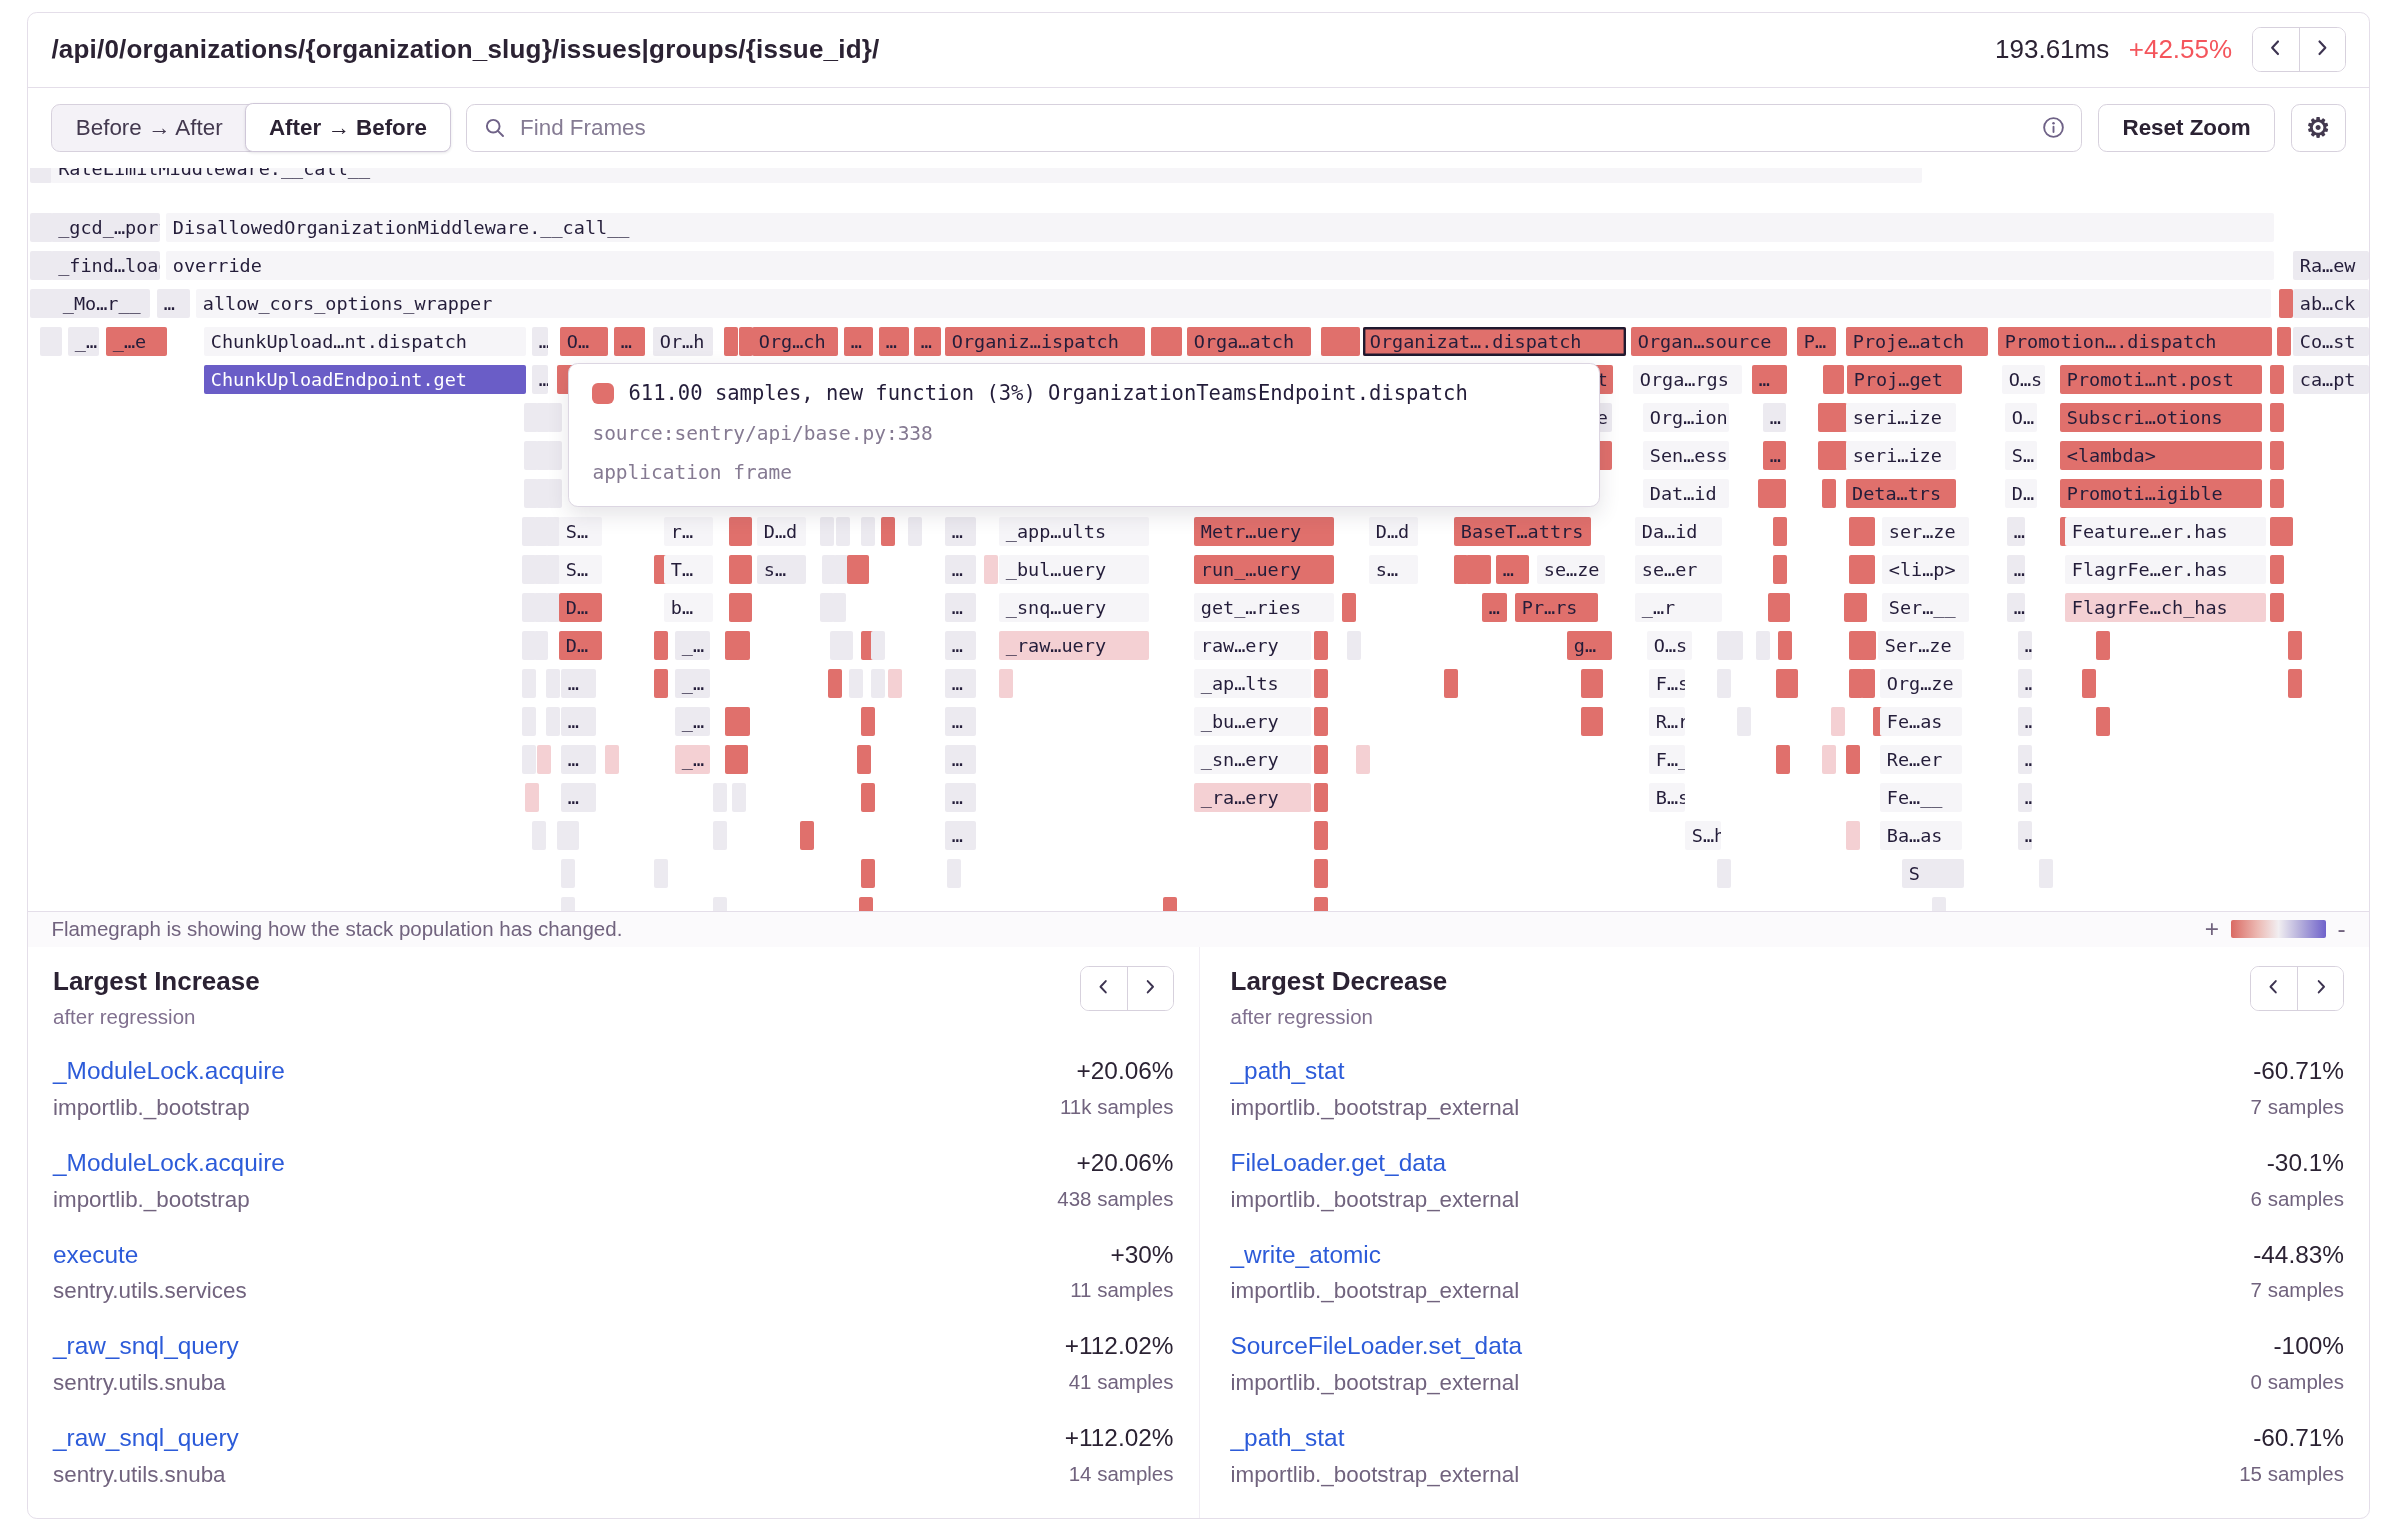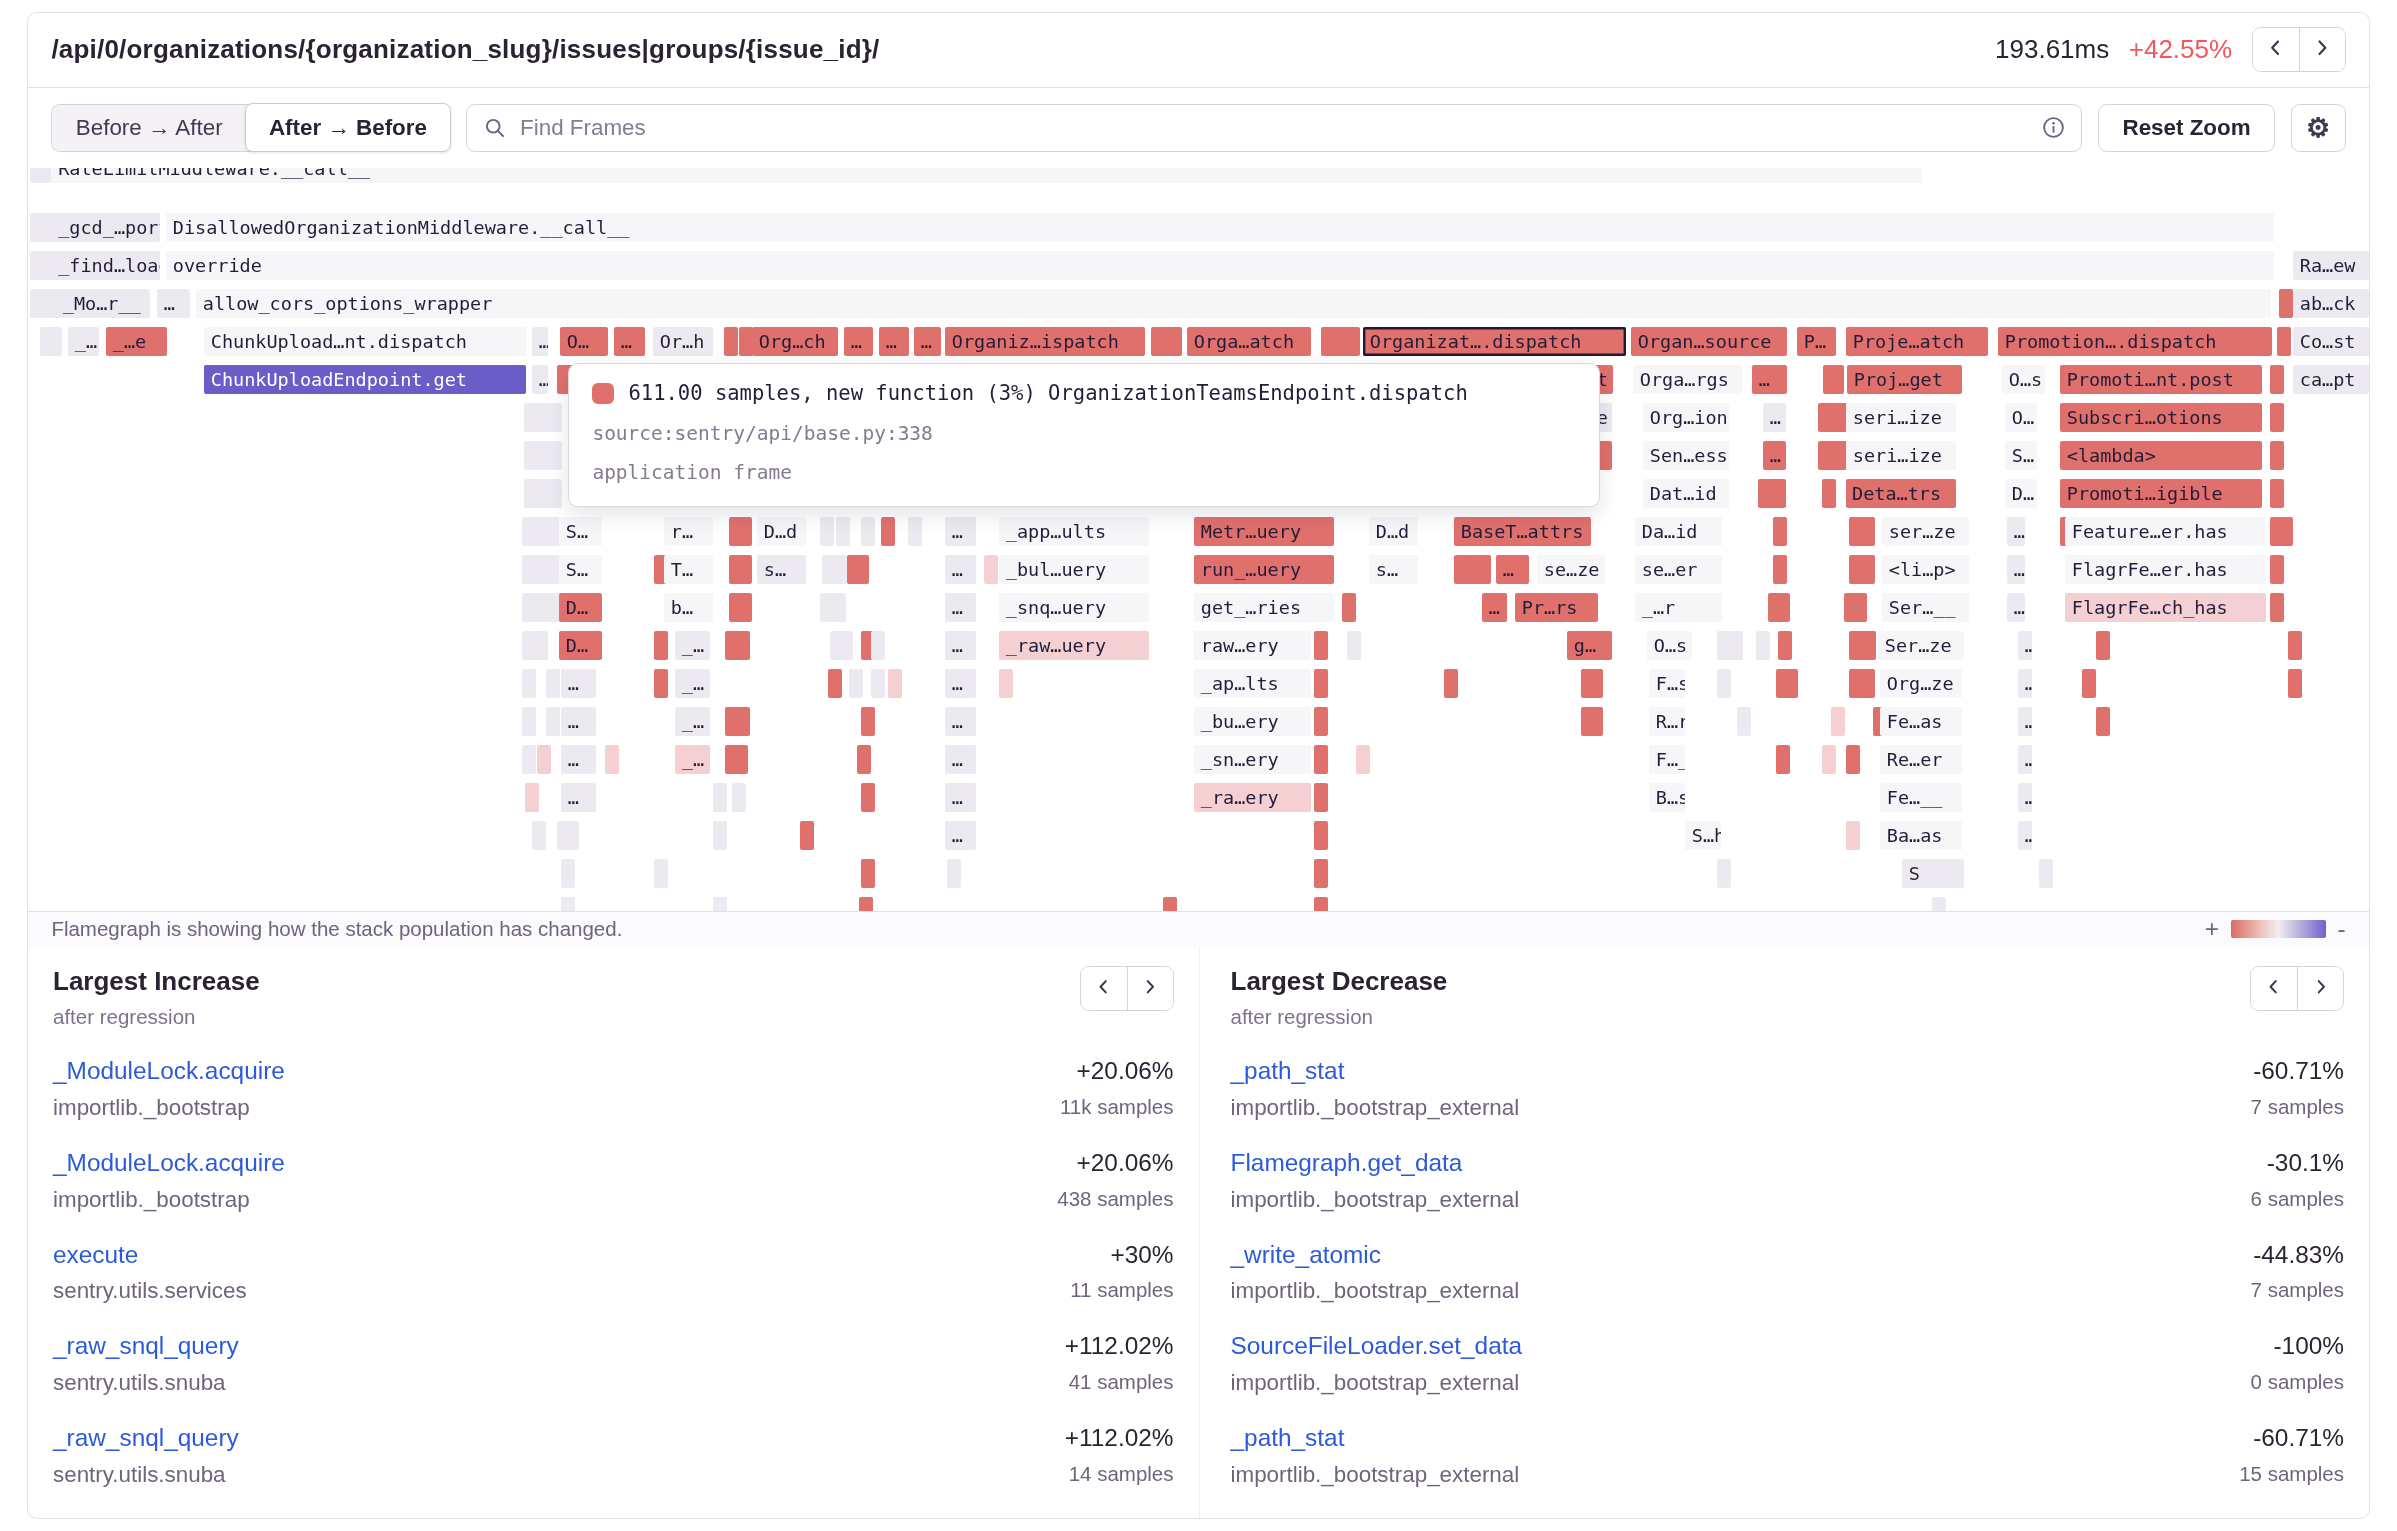--- a/index.html
+++ b/index.html
@@ -617,21 +617,21 @@
               <a class="item-name">_path_stat</a>
               <div class="item-mod">importlib._bootstrap_external</div>
             </div>
             <div class="item-right">
               <div class="item-pct">-60.71%</div>
               <div class="item-samples">7 samples</div>
             </div>
           </div>
           <div class="item">
             <div>
-              <a class="item-name">Flamegraph.get_data</a>
+              <a class="item-name">FileLoader.get_data</a>
               <div class="item-mod">importlib._bootstrap_external</div>
             </div>
             <div class="item-right">
               <div class="item-pct">-30.1%</div>
               <div class="item-samples">6 samples</div>
             </div>
           </div>
           <div class="item">
             <div>
               <a class="item-name">_write_atomic</a>

